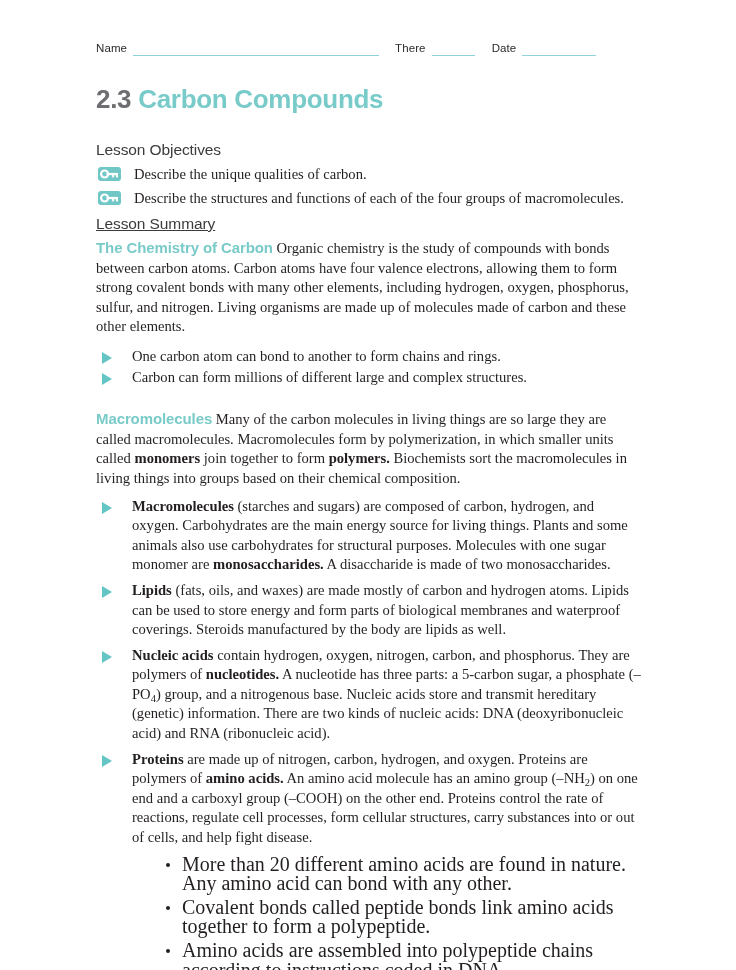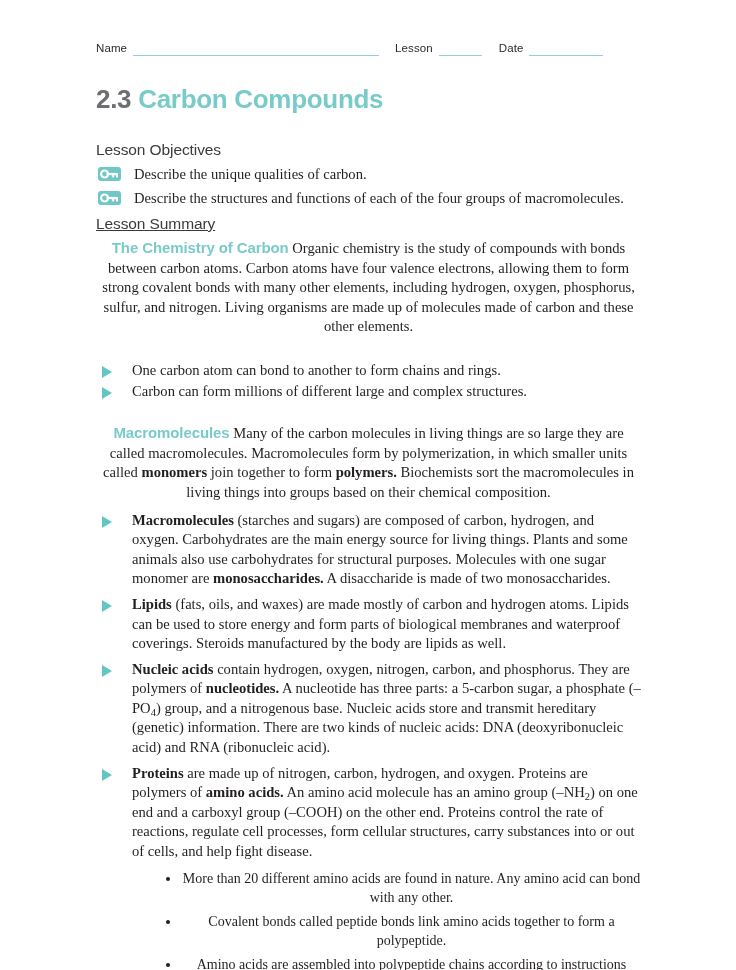--- a/index.html
+++ b/index.html
@@ -126,21 +126,21 @@
     font-weight: bold;
     color: #79cbc9;
     font-size: 15px;
     letter-spacing: -0.1px;
   }
 
   p.para {
     margin: 0 0 0 0;
     font-size: 14.6px;
     line-height: 19.6px;
-    text-align: center;
+    text-align: left;
   }
 
   
   ul.tri {
     list-style: none;
     margin: 0;
     padding: 0;
   }
   ul.tri > li {
     position: relative;
@@ -174,23 +174,22 @@
   
   ul.dots {
     list-style: none;
     margin: 7px 0 0 0;
     padding: 0;
   }
   ul.dots > li {
     position: relative;
     padding-left: 50px;
     margin-bottom: 4px;
-    font-size: 14px;
+    font-size: 20px;
     line-height: 19.6px;
-    text-align: center;
   }
   .dot-icon {
     position: absolute;
     left: 34px;
     top: 8px;
     width: 4px;
     height: 4px;
     border-radius: 50%;
     background: #231f20;
   }
@@ -219,21 +218,21 @@
 </style>
 </head>
 <body>
 
 <div class="page">
 
   <div class="namebar">
     <span class="lbl">Name</span>
     <span class="rule rule-name"></span>
     <span class="gap-class"></span>
-    <span class="lbl">Lesson</span>
+    <span class="lbl">There</span>
     <span class="rule rule-class"></span>
     <span class="gap-date"></span>
     <span class="lbl">Date</span>
     <span class="rule rule-date"></span>
   </div>
 
   <div class="title">
     <span class="num">2.3</span><span> </span><span class="name">Carbon Compounds</span>
   </div>
 
@@ -263,21 +262,21 @@
           </svg>
         </span>
         <span>Describe the structures and functions of each of the four groups of macromolecules.</span>
       </li>
     </ul>
 
     <h2 class="section-head summary">Lesson Summary</h2>
 
     <p class="para"><span class="term">The Chemistry of Carbon</span> <span>Organic chemistry is the study of compounds with bonds between carbon atoms. Carbon atoms have four valence electrons, allowing them to form strong covalent bonds with many other elements, including hydrogen, oxygen, phosphorus, sulfur, and nitrogen. Living organisms are made up of molecules made of carbon and these other elements.</span></p>
 
-    <ul class="tri" style="margin-top:24px;">
+    <ul class="tri" style="margin-top:10px;">
       <li class="tight">
         <span class="tri-icon"></span>
         <span>One carbon atom can bond to another to form chains and rings.</span>
       </li>
       <li class="tight">
         <span class="tri-icon"></span>
         <span>Carbon can form millions of different large and complex structures.</span>
       </li>
     </ul>
 

